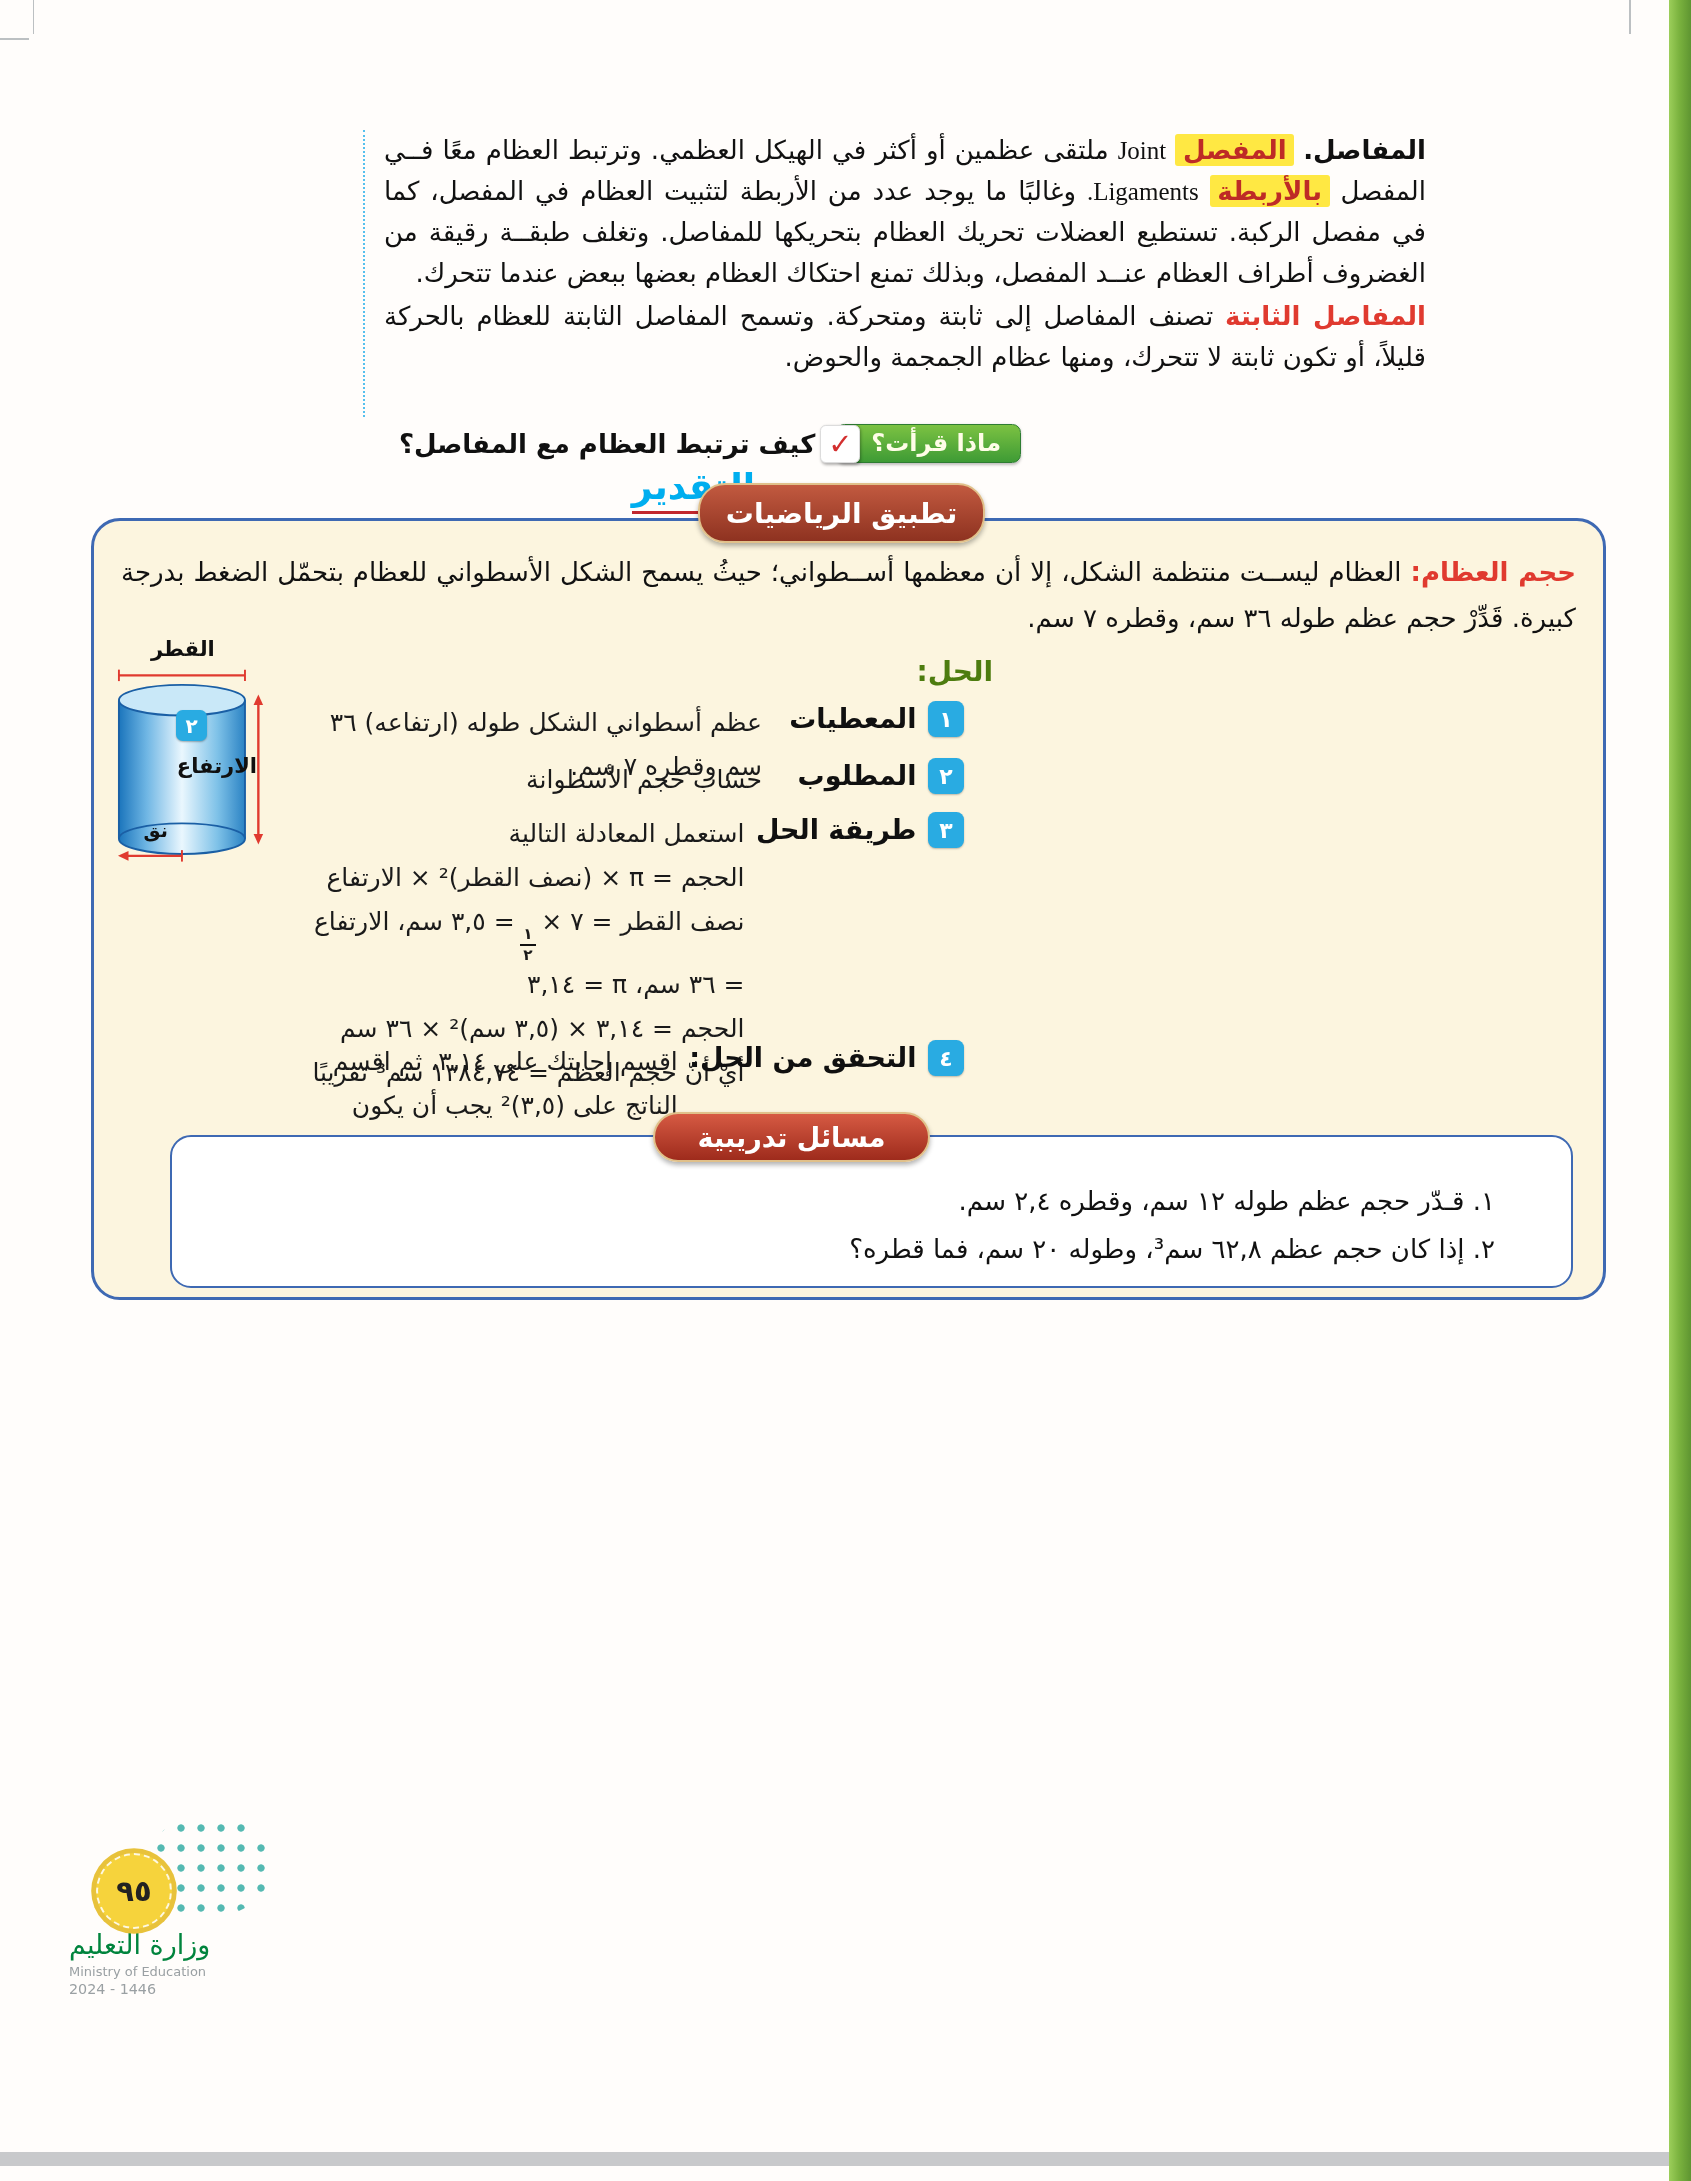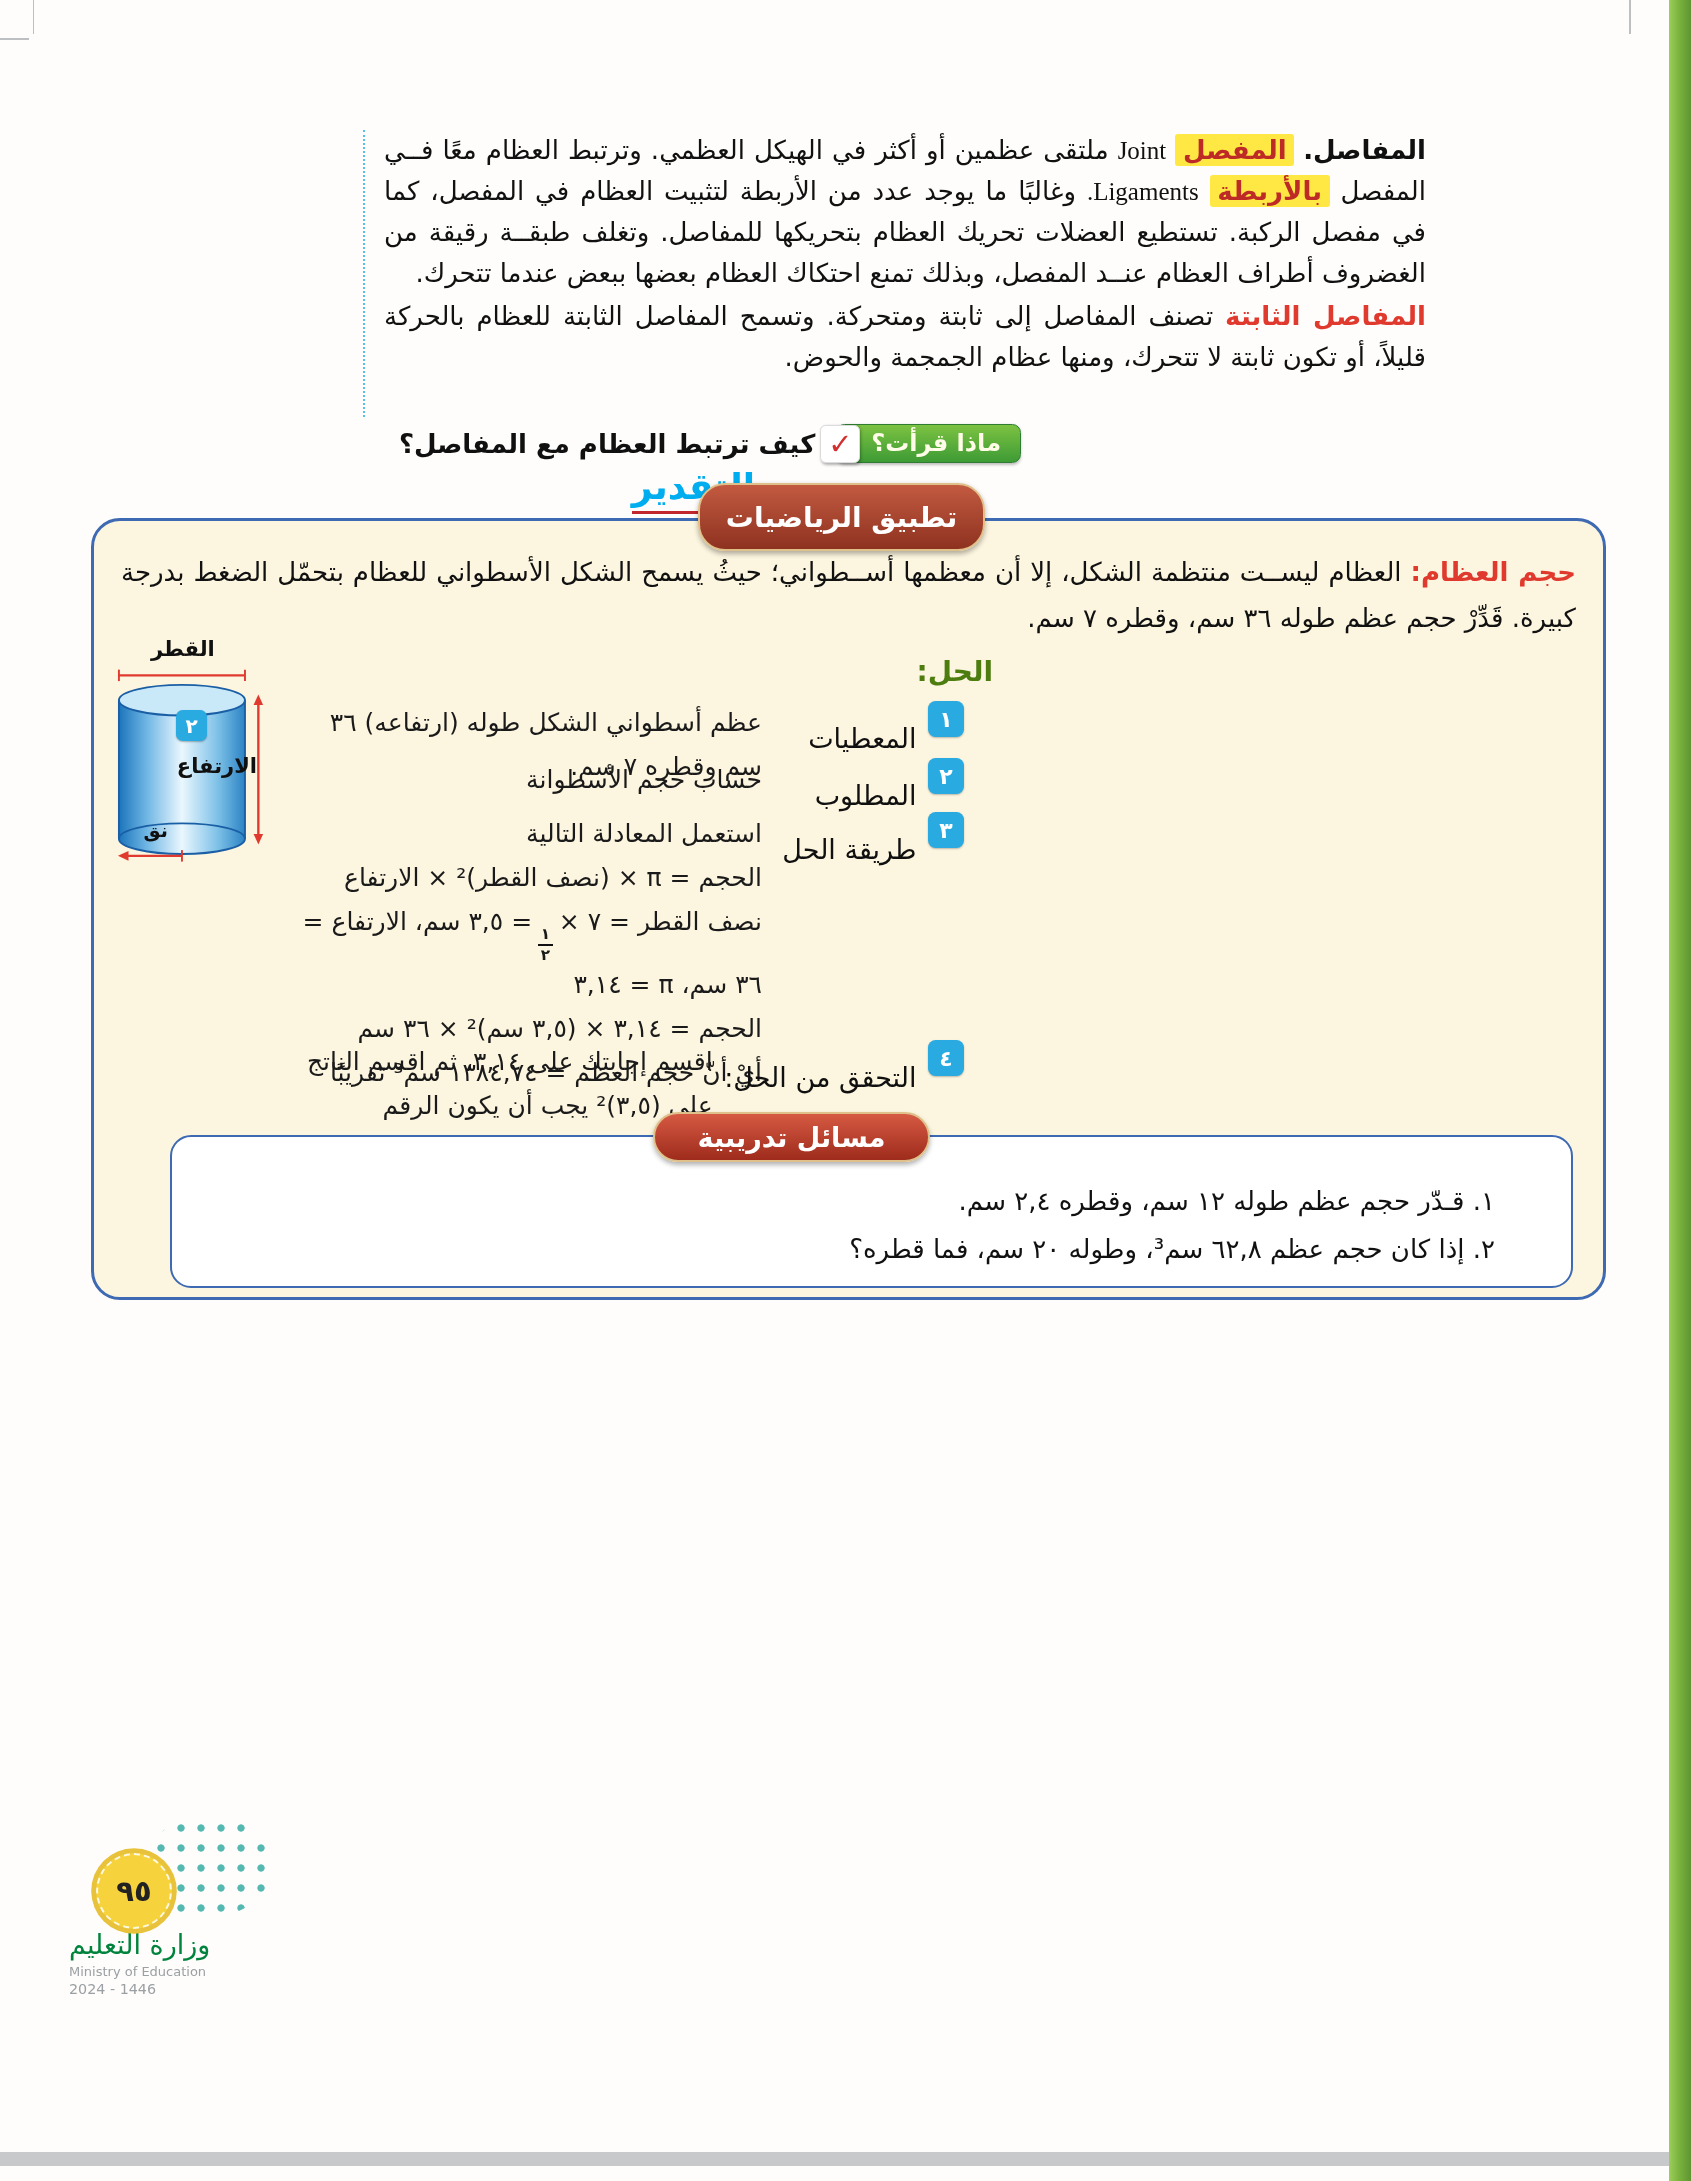--- a/index.html
+++ b/index.html
@@ -42,21 +42,21 @@
     font-size:29px;font-weight:900;box-shadow:1px 1.9px 2.9px rgba(0,0,0,.3);}
   .rc-question{font-size:26px;font-weight:700;color:#101010;}
 
   
   .estimation-heading{
     position:absolute;top:466px;right:937px;margin:0;
     color:#00aeef;font-size:36px;font-weight:700;
     border-bottom:3.8px solid #c1272d;padding-bottom:3.8px;
   }
   .apply-pill{
-    position:absolute;top:483px;right:707px;width:287px;height:68px;z-index:6;
+    position:absolute;top:483px;right:707px;width:287px;height:60px;z-index:6;
     background:linear-gradient(180deg,#c25a40,#8e3220);
     border:2.9px solid #e0c08a;border-radius:27px;
     display:flex;align-items:center;justify-content:center;
     color:#ffffff;font-size:28px;font-weight:700;box-shadow:0 2.9px 4.8px rgba(0,0,0,.3);
   }
 
   
   .math-box{
     position:absolute;left:91px;top:518px;width:1515px;height:782px;
     background:#fcf5df;border:3.3px solid #3e69b3;border-radius:29px;
@@ -75,21 +75,21 @@
   .fig-badge{position:absolute;left:65px;top:69px;width:31px;height:31px;background:#29abe2;
     border-radius:6.7px;color:#fff;font-size:20px;font-weight:700;
     display:flex;align-items:center;justify-content:center;box-shadow:0 1px 1.9px rgba(0,0,0,.3);}
 
   
   .step{position:absolute;right:639px;width:669px;display:flex;direction:rtl;gap:11.5px;align-items:flex-start;}
   .step-1{top:180px;} .step-2{top:237px;} .step-3{top:291px;} .step-4{top:519px;}
   .step-num{flex:0 0 36px;width:36px;height:36px;background:#29abe2;color:#fff;border-radius:7.6px;
     display:flex;align-items:center;justify-content:center;font-size:22px;font-weight:700;
     box-shadow:0 1px 1.9px rgba(0,0,0,.25);}
-  .step-label{font-weight:400;font-size:27px;color:#101010;min-width:143px;text-align:right;line-height:1.35;margin-top:20px;}
+  .step-label{font-weight:700;font-size:27px;color:#101010;min-width:143px;text-align:right;line-height:1.35;}
   .step-content{flex:1;text-align:right;font-size:25px;color:#1a1a1a;line-height:1.75;}
   .math-line{direction:rtl;}
   .frac{display:inline-flex;flex-direction:column;align-items:center;vertical-align:-9.6px;
     margin:0 5.7px;font-size:15.3px;font-weight:700;line-height:1;}
   .frac-bar{width:15.3px;height:1.9px;background:#111;margin:1.9px 0;}
 
   
   .practice-pill{
     position:absolute;left:559px;top:591px;width:277px;height:50px;z-index:5;
     background:linear-gradient(180deg,#d65a43,#9e2b1c);

